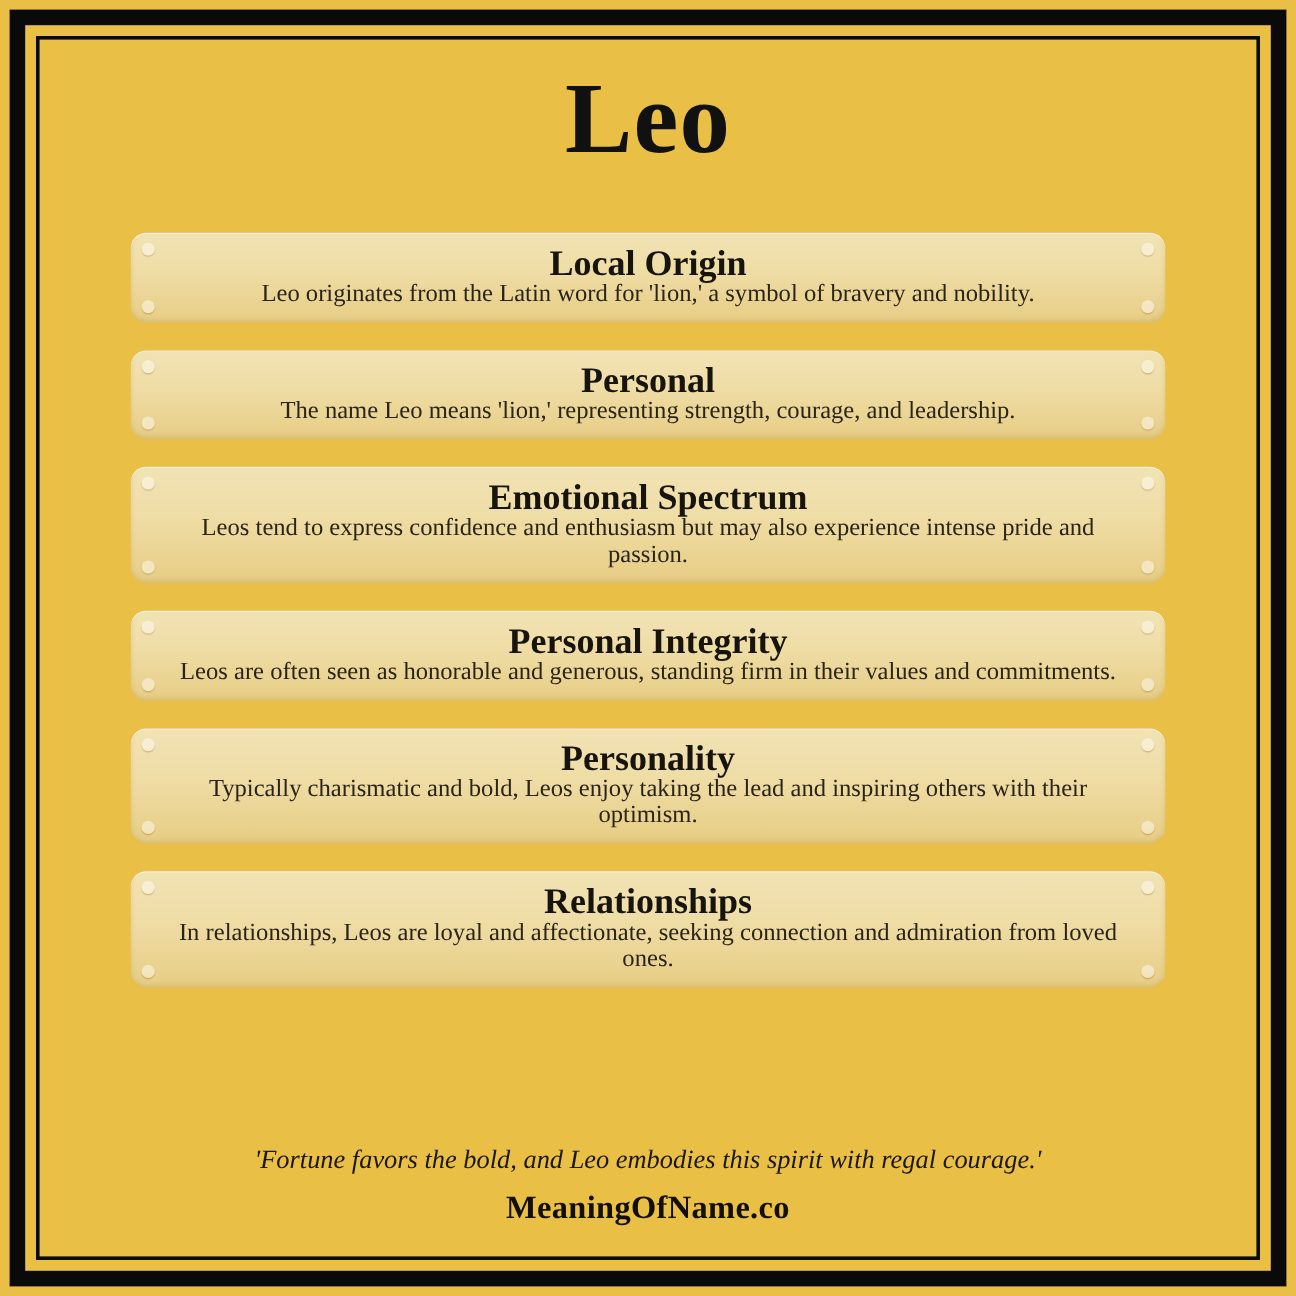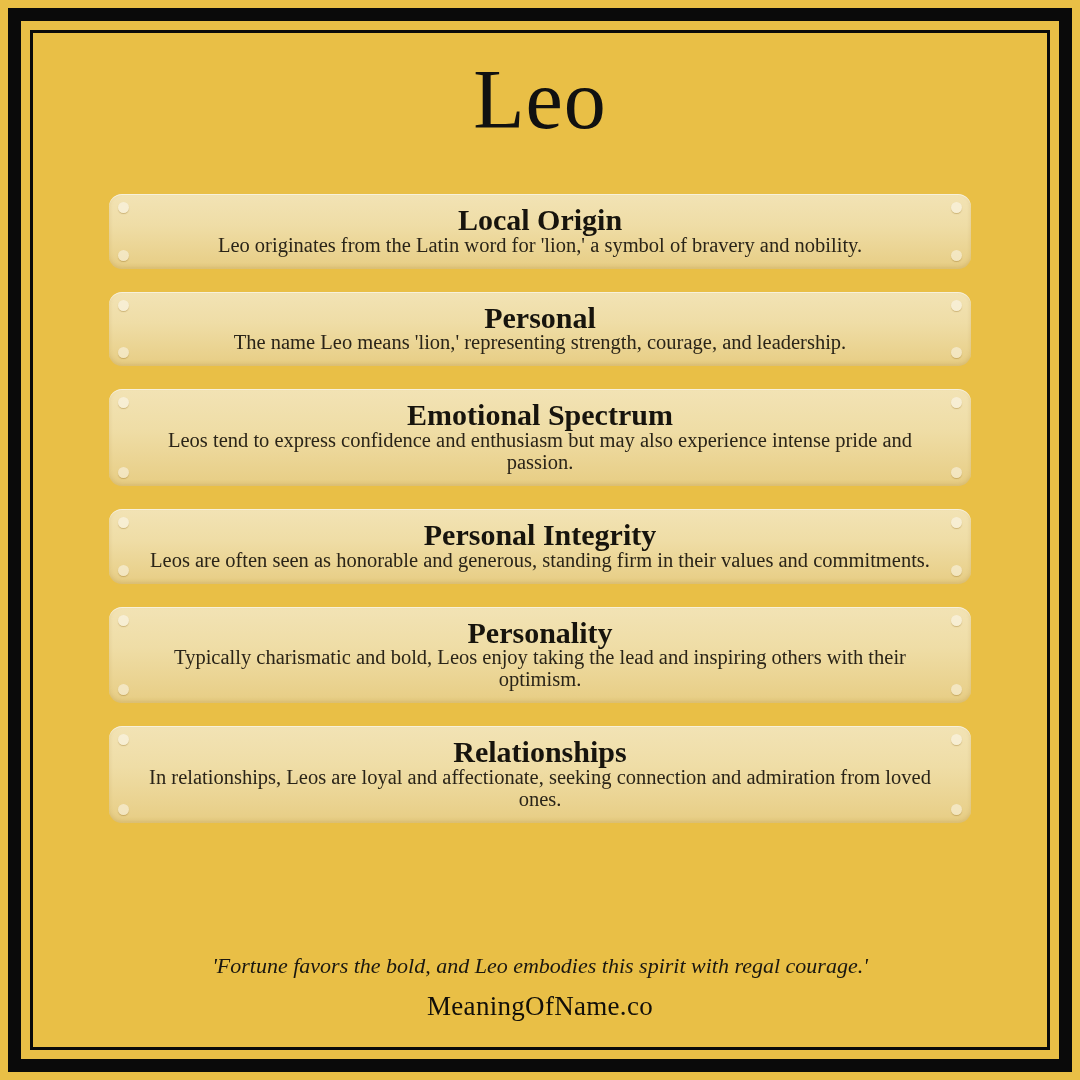--- a/index.html
+++ b/index.html
@@ -46,21 +46,21 @@
     top: 36px;
     right: 36px;
     bottom: 36px;
     box-sizing: border-box;
     display: flex;
     flex-direction: column;
     align-items: center;
   }
   .title {
     font-size: 84px;
-    font-weight: normal;
+    font-weight: bold;
     color: #111111;
     letter-spacing: 1px;
     line-height: 1.0;
     margin-top: 22px;
     text-align: left;
   }
   .cards {
     width: 862px;
     margin-top: 52px;
     display: flex;
@@ -110,21 +110,21 @@
   .quote {
     font-size: 22px;
     font-style: italic;
     color: #1a1710;
     text-align: center;
     width: 900px;
     margin-bottom: 12px;
   }
   .brand {
     font-size: 27px;
-    font-weight: normal;
+    font-weight: bold;
     color: #120f09;
     text-align: right;
     margin-bottom: 22px;
     letter-spacing: 0.3px;
   }
 </style>
 </head>
 <body>
 
 <div class="poster">

